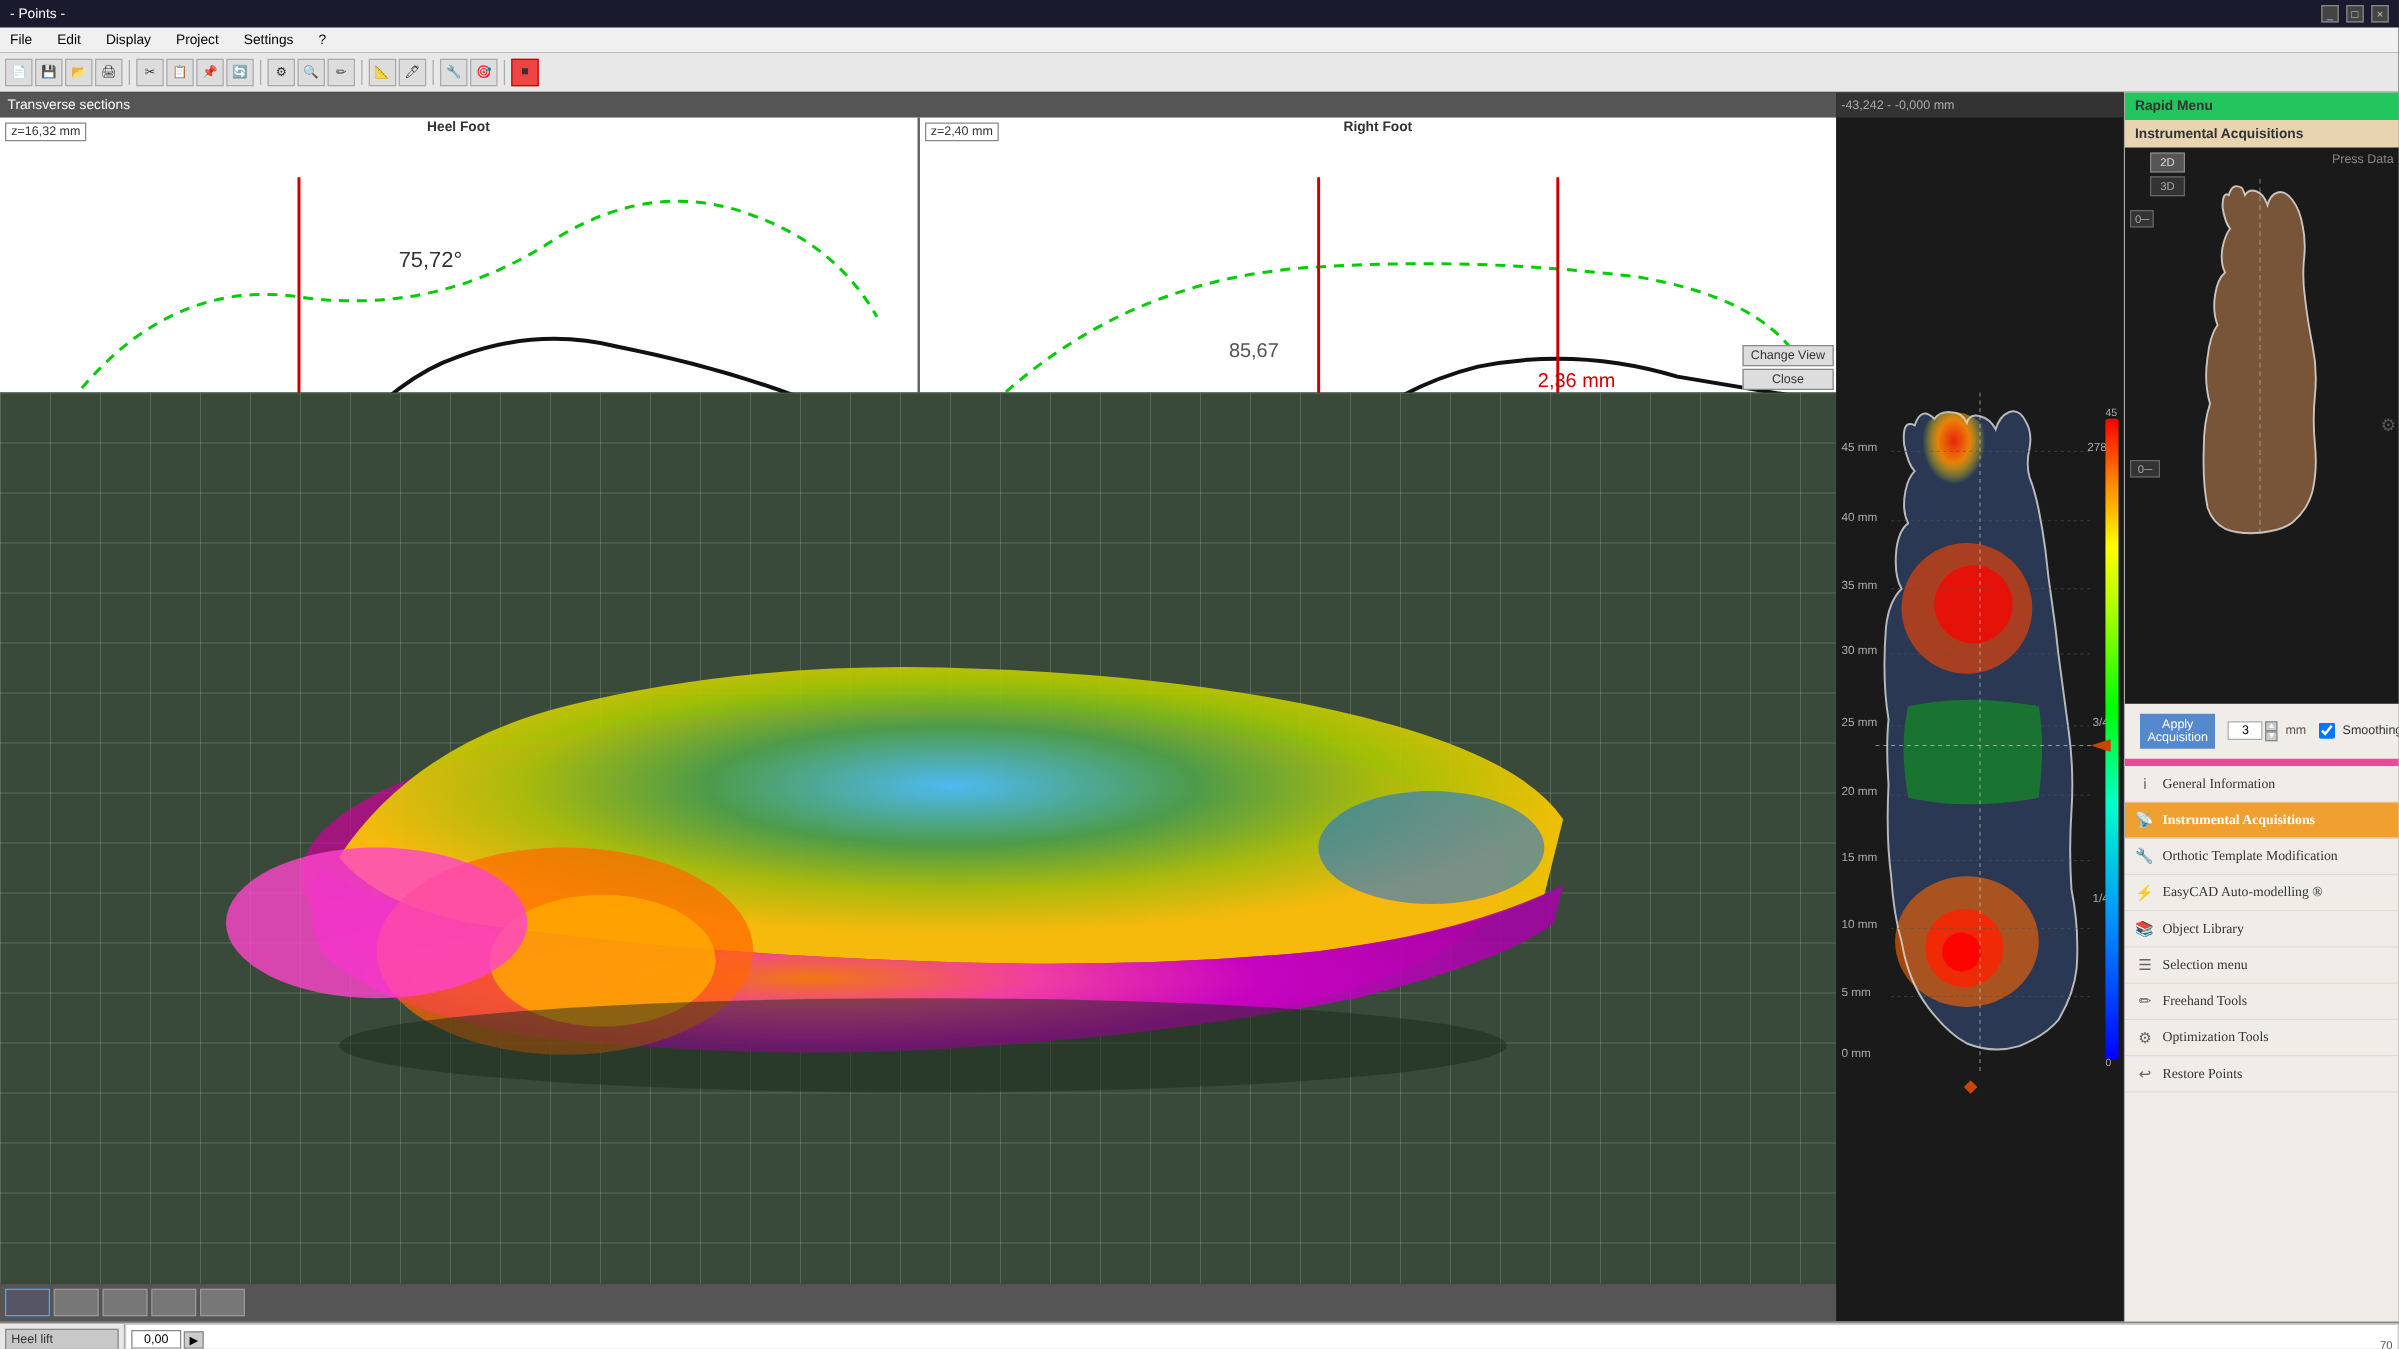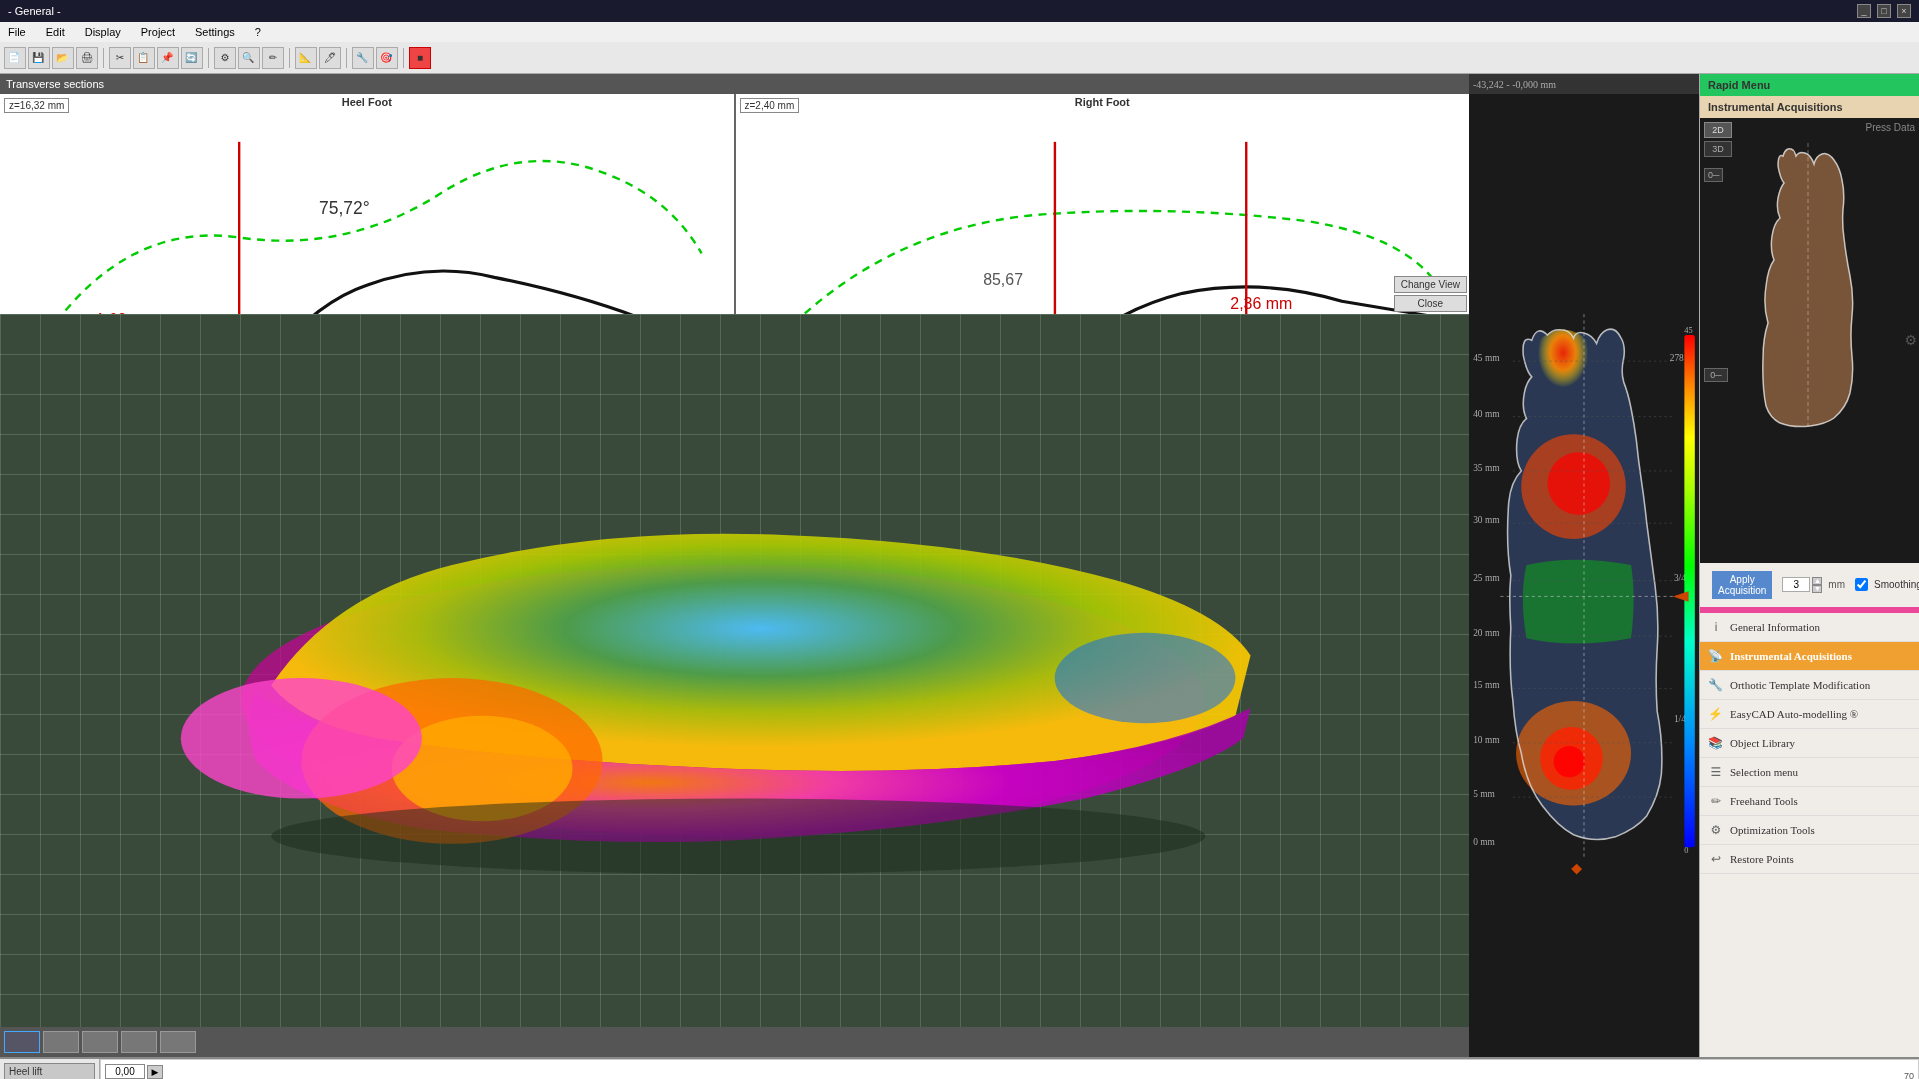--- a/index.html
+++ b/index.html
@@ -88,21 +88,21 @@
     
     .acq-controls { display: flex; align-items: center; gap: 6px; padding: 4px 8px; background: #f0ede8; border-bottom: 6px solid #ec4899; }
 
     
     .section-svg { position: absolute; inset: 0; }
   </style>
 </head>
 <body>
 
 <div id="titlebar">
-  <span>- General -</span>
+  <span>- Points -</span>
   <div class="controls">
     <div class="ctrl-btn">_</div>
     <div class="ctrl-btn">□</div>
     <div class="ctrl-btn">×</div>
   </div>
 </div>
 
 <div id="menubar">
   <span>File</span>
   <span>Edit</span>
@@ -237,21 +237,21 @@
 
     <div id="view-strip">
       <div class="view-thumb active"></div>
       <div class="view-thumb"></div>
       <div class="view-thumb"></div>
       <div class="view-thumb"></div>
       <div class="view-thumb"></div>
     </div>
   </div>
 
-  <div id="pressure-panel" style="width:230px;background:#1a1a1a;position:relative;display:flex;flex-direction:column;font-family:Liberation Serif, serif;">
+  <div id="pressure-panel" style="width:230px;background:#1a1a1a;position:relative;display:flex;flex-direction:column;">
     <div id="pressure-coords">
       <span>-43,242 - -0,000 mm</span>
     </div>
     <div id="pressure-content" style="flex:1;position:relative;overflow:hidden;">
 
       <svg style="position:absolute;top:0;left:0;width:100%;height:100%;" viewBox="0 0 220 520" preserveAspectRatio="xMidYMid meet" xmlns="http://www.w3.org/2000/svg">
         <defs>
           <radialGradient id="hg1" cx="50%" cy="20%" r="30%">
             <stop offset="0%" stop-color="#ff2200"></stop>
             <stop offset="50%" stop-color="#ff8800"></stop>
@@ -336,21 +336,21 @@
   <div id="right-sidebar">
     <div id="rapid-menu-title">Rapid Menu</div>
     <div id="instrumental-acq-title">Instrumental Acquisitions</div>
 
     <div id="press-data-panel" style="height:340px;background:#1a1a1a;position:relative;overflow:hidden;">
 
       <div style="position:absolute;top:4px;right:4px;font-size:10px;color:#888;">
         <span>Press Data</span>
       </div>
 
-      <div style="position:absolute;top:4px;left:4px;display:flex;flex-direction:column;gap:3px;">
+      <div style="position:absolute;top:4px;left:20px;display:flex;flex-direction:column;gap:3px;">
         <button style="background:#555;border:1px solid #888;color:#ddd;font-size:9px;padding:2px 5px;cursor:pointer;width:28px;">2D</button>
         <button style="background:#333;border:1px solid #666;color:#aaa;font-size:9px;padding:2px 5px;cursor:pointer;width:28px;">3D</button>
       </div>
 
       <div style="position:absolute;left:4px;top:50px;display:flex;flex-direction:column;gap:4px;">
         <div style="background:#333;border:1px solid #666;color:#aaa;font-size:9px;padding:1px 3px;text-align:center;">0─</div>
         <div style="position:absolute;bottom:-200px;background:#333;border:1px solid #666;color:#aaa;font-size:9px;padding:1px 3px;text-align:center;width:24px;">0─</div>
       </div>
 
       <svg style="position:absolute;top:20px;left:38px;width:160px;height:290px;" viewBox="0 0 160 290" xmlns="http://www.w3.org/2000/svg">

